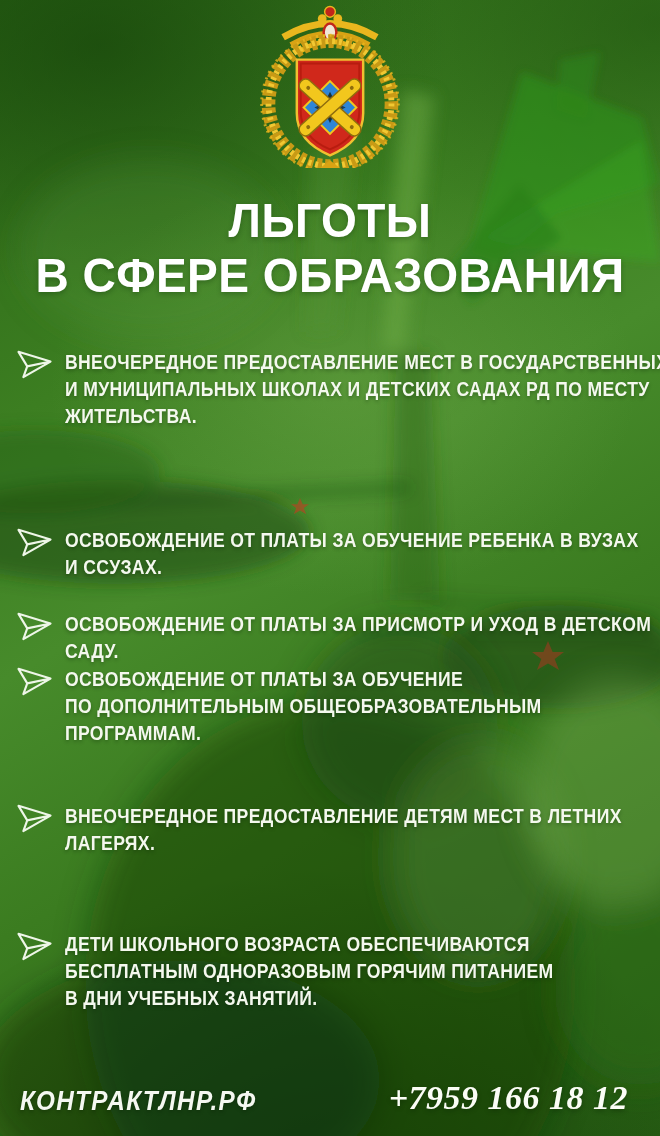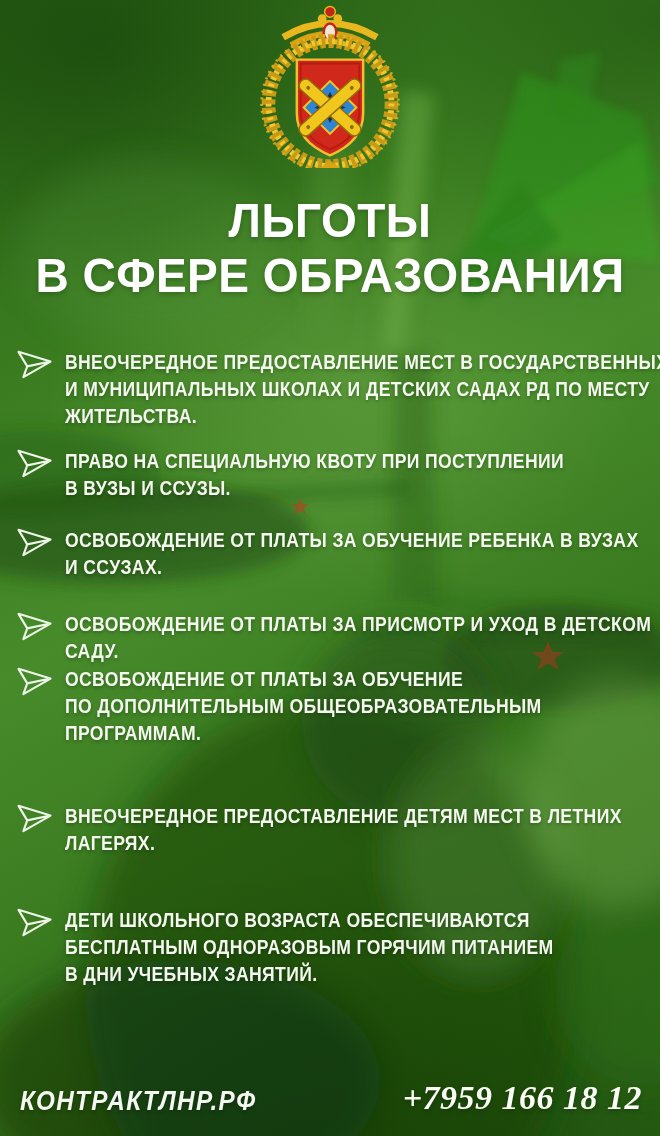--- a/index.html
+++ b/index.html
@@ -22,29 +22,29 @@
     text-shadow:0 2px 6px rgba(10,40,5,0.30);
   }
   .benefit{position:absolute;left:15px;display:flex;align-items:flex-start;}
   .benefit .arrow{width:40px;height:33px;flex:none;margin:-2px 10px 0 0;}
   .benefit-text{
     font-weight:800;font-size:20px;line-height:27px;letter-spacing:0.4px;
     color:#f4f8ee;white-space:pre;transform:scaleX(0.88);transform-origin:0 0;
     text-shadow:0 2px 4px rgba(8,28,4,0.30);
   }
   .b1{top:349px}.b2{top:448px}.b3{top:527px}.b4{top:611px}
-  .b5{top:666px}.b6{top:803px}.b7{top:907px}
+  .b5{top:666px}.b6{top:803px}.b7{top:931px}
   .footer-site{
     position:absolute;left:20px;top:1086px;
     font-weight:800;font-style:italic;font-size:27px;letter-spacing:1.5px;
     color:#f5f8f1;transform:scaleX(0.90);transform-origin:0 50%;
     text-shadow:0 2px 4px rgba(8,28,4,0.35);
   }
   .footer-phone{
-    position:absolute;right:18px;top:1079px;
+    position:absolute;right:32px;top:1079px;
     font-family:"Liberation Serif",serif;font-weight:bold;font-style:italic;
     font-size:34px;color:#fbfdf6;letter-spacing:0.5px;
     text-shadow:0 2px 4px rgba(8,28,4,0.35);
   }
 </style>
 </head>
 <body>
 
 <div class="poster">
 
@@ -152,27 +152,20 @@
 
   <div class="benefit b1">
     <svg class="arrow" viewBox="0 0 40 34">
       <path d="M3 5 L36 15 L8 31 L12 20 Z M12 20 L36 15" fill="none" stroke="#eef6e8" stroke-width="2.2" stroke-linejoin="round" stroke-linecap="round"></path>
     </svg>
     <div class="benefit-text">ВНЕОЧЕРЕДНОЕ ПРЕДОСТАВЛЕНИЕ МЕСТ В ГОСУДАРСТВЕННЫХ
 И МУНИЦИПАЛЬНЫХ ШКОЛАХ И ДЕТСКИХ САДАХ РД ПО МЕСТУ
 ЖИТЕЛЬСТВА.</div>
   </div>
 
-  <div class="benefit b2">
-    <svg class="arrow" viewBox="0 0 40 34">
-      <path d="M3 5 L36 15 L8 31 L12 20 Z M12 20 L36 15" fill="none" stroke="#eef6e8" stroke-width="2.2" stroke-linejoin="round" stroke-linecap="round"></path>
-    </svg>
-    <div class="benefit-text">ПРАВО НА СПЕЦИАЛЬНУЮ КВОТУ ПРИ ПОСТУПЛЕНИИ
-В ВУЗЫ И ССУЗЫ.</div>
-  </div>
 
   <div class="benefit b3">
     <svg class="arrow" viewBox="0 0 40 34">
       <path d="M3 5 L36 15 L8 31 L12 20 Z M12 20 L36 15" fill="none" stroke="#eef6e8" stroke-width="2.2" stroke-linejoin="round" stroke-linecap="round"></path>
     </svg>
     <div class="benefit-text">ОСВОБОЖДЕНИЕ ОТ ПЛАТЫ ЗА ОБУЧЕНИЕ РЕБЕНКА В ВУЗАХ
 И ССУЗАХ.</div>
   </div>
 
   <div class="benefit b4">

